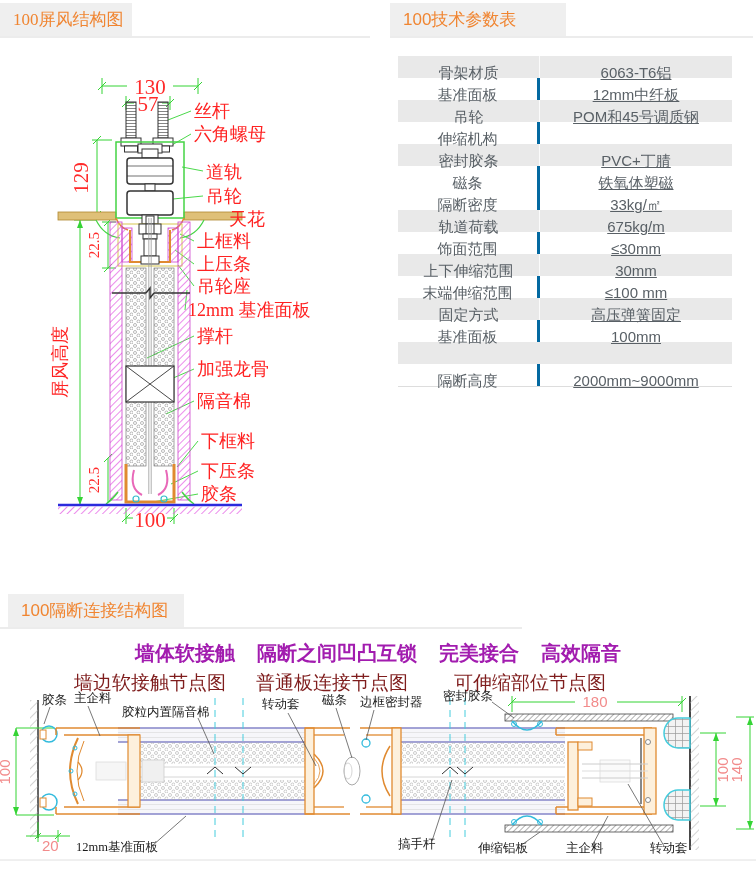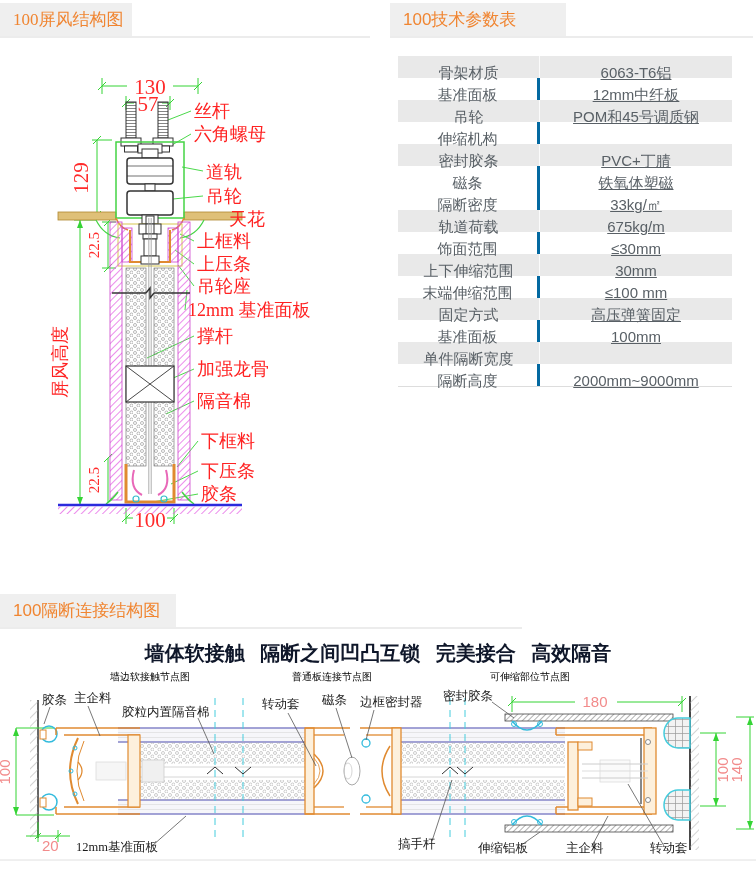--- a/index.html
+++ b/index.html
@@ -11,23 +11,23 @@
   
   .ptable{position:absolute;left:398px;top:56px;width:334px;border-bottom:1px solid #ddd;}
   .prow{display:flex;height:22px;line-height:33px;font-size:15px;color:#596066;}
   .prow .pl{width:142px;text-align:center;box-sizing:border-box;}
   .prow .pv{flex:1;text-align:center;text-decoration:underline;}
   .prow.gray{background:#e9e9e9;}
   .prow.gray .pl{border-right:1px solid #fbfbfb;}
   .prow.white{background:#fff;}
   .prow.white .pl{border-right:3px solid #0369a1;}
   .headline{position:absolute;left:18px;top:640px;width:720px;text-align:center;
-            color:#0f172a;font-size:20px;font-weight:bold;word-spacing:10px;}
-  .subtitle{position:absolute;top:670px;width:190px;text-align:center;font-size:10px;
-            color:#000000;font-family:Liberation Serif, serif;}
+            color:#a21caf;font-size:20px;font-weight:bold;word-spacing:10px;font-family:Liberation Mono, monospace;}
+  .subtitle{position:absolute;top:670px;width:190px;text-align:center;font-size:19px;
+            color:#7f1d1d;font-family:Liberation Serif, serif;}
   
   text{font-family:"Liberation Serif",serif;}
   .cadlabel{font-size:18px;fill:#ff2222;}
   .dimlg{font-size:21px;fill:#ff2a2a;}
   .dimsm{font-size:15px;fill:#ff2a2a;}
   .pinkdim{font-size:15px;fill:#f28b8b;font-family:"Liberation Sans",sans-serif;}
   .blabel{font-size:12.5px;fill:#1a1a1a;}
   svg{position:absolute;}
 </style>
 </head>
@@ -272,29 +272,28 @@
     </div>
   <div class="prow gray">
       <div class="pl">固定方式</div>
       <div class="pv">高压弹簧固定</div>
     </div>
   <div class="prow white">
       <div class="pl">基准面板</div>
       <div class="pv">100mm</div>
     </div>
   <div class="prow gray">
-      <div class="pl">单件隔断宽度</div>
     </div>
   <div class="prow white">
       <div class="pl">隔断高度</div>
       <div class="pv">2000mm~9000mm</div>
     </div>
 </div>
 
-<div class="tab" style="left:0;top:594px;width:176px;">
+<div class="tab" style="left:8px;top:594px;width:176px;">
   <span>100隔断连接结构图</span>
 </div>
 <div class="underline" style="left:0;top:627px;width:522px;"></div>
 
 <div class="headline">墙体软接触 隔断之间凹凸互锁 完美接合 高效隔音</div>
 <div class="subtitle" style="left:55px;">墙边软接触节点图</div>
 <div class="subtitle" style="left:237px;">普通板连接节点图</div>
 <div class="subtitle" style="left:435px;">可伸缩部位节点图</div>
 
 <svg style="left:0;top:688px;" width="756" height="178" viewBox="0 0 756 178">

